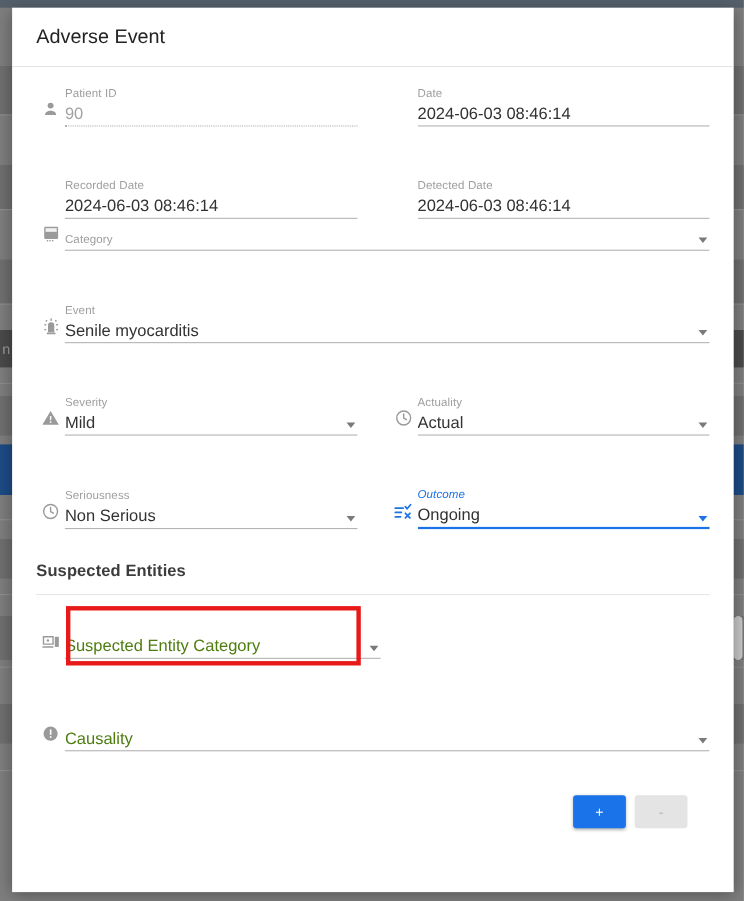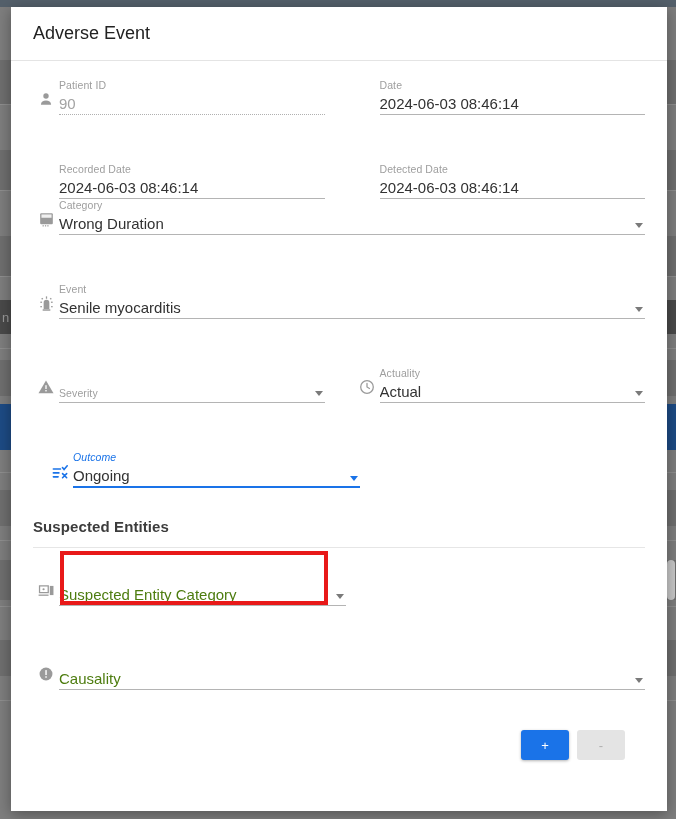--- a/index.html
+++ b/index.html
@@ -286,21 +286,20 @@
           <svg width="19" height="19" viewBox="0 0 24 24" fill="currentColor">
             <rect x="4" y="4" width="16" height="14" rx="1.4"></rect>
             <rect x="5.6" y="5.6" width="12.8" height="4.2" fill="#ffffff" opacity=".85"></rect>
             <rect x="7" y="19.2" width="1.6" height="1.6"></rect>
             <rect x="10" y="19.2" width="1.6" height="1.6"></rect>
             <rect x="13" y="19.2" width="1.6" height="1.6"></rect>
           </svg>
         </div>
         <div class="f-wrap">
           <div class="f-label">Category</div>
-          <div class="f-value">Wrong Duration</div>
           <div class="f-underline"></div>
           <div class="caret"></div>
         </div>
       </div>
     </div>
 
     <div class="row" style="margin-top:48px;align-items:center;">
       <div class="field full">
         <div class="f-icon">
           <svg width="19" height="19" viewBox="0 0 24 24" fill="currentColor">
@@ -329,20 +328,21 @@
       <div class="field half">
         <div class="f-icon">
           <svg width="18" height="18" viewBox="0 0 24 24" fill="currentColor">
             <path d="M12 3.4L22 20.2H2z"></path>
             <rect x="11.1" y="9.6" width="1.8" height="5" fill="#ffffff"></rect>
             <rect x="11.1" y="16" width="1.8" height="1.9" fill="#ffffff"></rect>
           </svg>
         </div>
         <div class="f-wrap">
           <div class="f-label">Severity</div>
+          <div class="f-value">Mild</div>
           <div class="f-underline"></div>
           <div class="caret"></div>
         </div>
       </div>
 
       <div class="field half right">
         <div class="f-icon">
           <svg width="18" height="18" viewBox="0 0 24 24" fill="none" stroke="currentColor" stroke-width="1.7">
             <circle cx="12" cy="12" r="8.4"></circle>
             <path d="M12 7.2V12l3.3 2" stroke-linecap="round"></path>
@@ -352,20 +352,34 @@
           <div class="f-label">Actuality</div>
           <div class="f-value">Actual</div>
           <div class="f-underline"></div>
           <div class="caret"></div>
         </div>
       </div>
     </div>
 
     <div class="row" style="margin-top:48px;">
 
+      <div class="field half">
+        <div class="f-icon">
+          <svg width="18" height="18" viewBox="0 0 24 24" fill="none" stroke="currentColor" stroke-width="1.7">
+            <circle cx="12" cy="12" r="8.4"></circle>
+            <path d="M12 7.2V12l3.3 2" stroke-linecap="round"></path>
+          </svg>
+        </div>
+        <div class="f-wrap">
+          <div class="f-label">Seriousness</div>
+          <div class="f-value">Non Serious</div>
+          <div class="f-underline"></div>
+          <div class="caret"></div>
+        </div>
+      </div>
 
       <div class="field half right">
         <div class="f-icon focused">
           <svg width="19" height="19" viewBox="0 0 24 24" fill="none" stroke="currentColor" stroke-width="2" stroke-linecap="round">
             <path d="M3 7.5h9"></path>
             <path d="M3 12.5h7"></path>
             <path d="M3 17.5h6"></path>
             <path d="M14.5 5.8l2 2.4 4-4.6"></path>
             <path d="M14.6 13.4l5.2 5.2M19.8 13.4l-5.2 5.2"></path>
           </svg>

